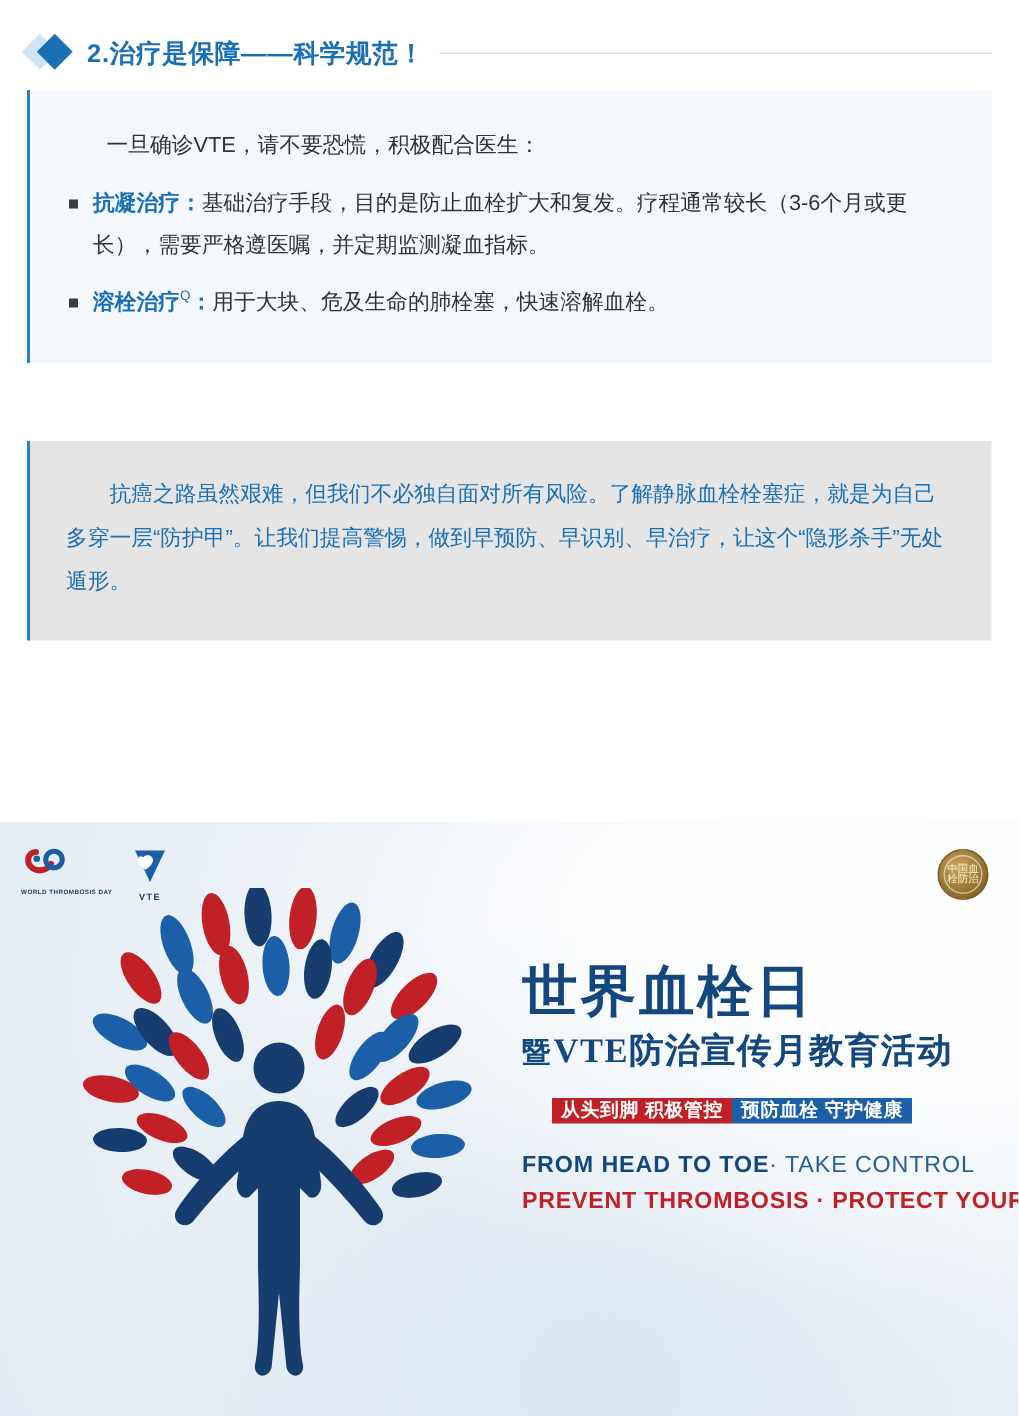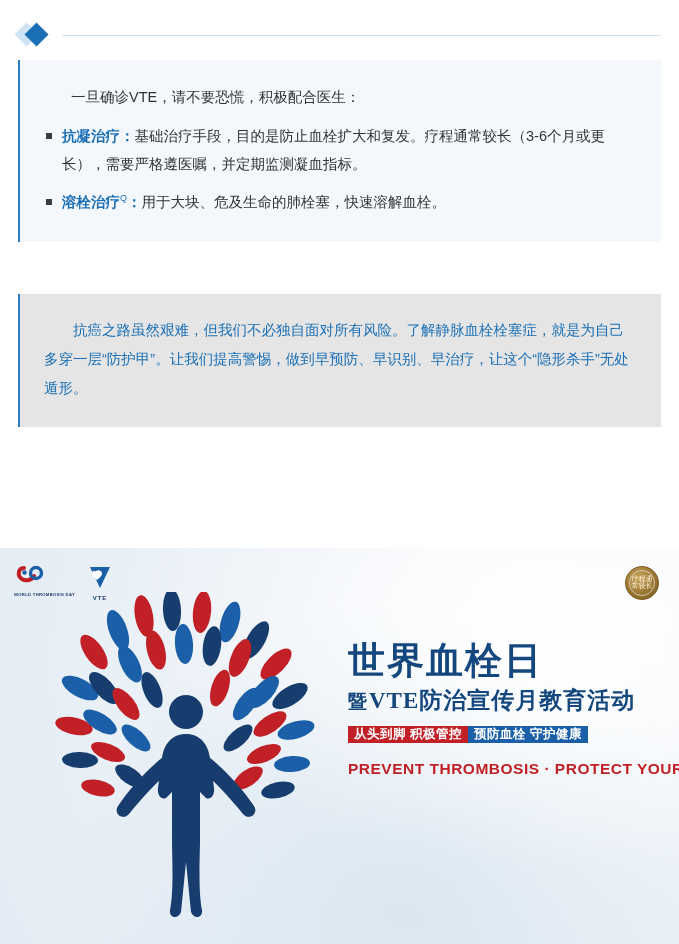--- a/index.html
+++ b/index.html
@@ -218,24 +218,25 @@
   }
   .pt-line2 .big {
     font-family: "Liberation Serif", serif;
     font-size: 23px;
     color: #14477e;
     font-weight: bold;
     letter-spacing: 1px;
   }
   .banner-row {
     display: flex;
-    align-items: flex-start;
+    align-items: center;
     margin-top: 10px;
     height: 28px;
     width: 258px;
+    margin-left: 20px;
   }
   .banner-row .left {
     background: #c02026;
     color: #fff;
     font-size: 12.5px;
     font-weight: bold;
     padding: 0 6px;
     display: flex; align-items: center;
     letter-spacing: .5px;
   }
@@ -268,20 +269,21 @@
   }
 </style>
 </head>
 <body>
 
 <div class="section-head">
   <div class="diamond-wrap">
     <div class="diamond d1"></div>
     <div class="diamond d2"></div>
   </div>
+  <div class="section-title">2.治疗是保障——科学规范！</div>
   <div class="head-rule"></div>
 </div>
 
 <div class="card">
   <p class="intro">一旦确诊VTE，请不要恐慌，积极配合医生：</p>
 
   <ul class="bullets">
     <li>
       <span class="term">抗凝治疗</span><span class="term">：</span><span>基础治疗手段，目的是防止血栓扩大和复发。疗程通常较长（3-6个月或更长），需要严格遵医嘱，并定期监测凝血指标。</span>
     </li>
@@ -314,21 +316,21 @@
         <svg width="26" height="26" viewBox="0 0 26 26">
           <path d="M3 3 H23 L13 24 Z" fill="#1b5fa8"></path>
           <path d="M8.5 7.5 C11 5 15 6.5 15 9.5 C15 12.5 11.5 14.5 10 16 C8.5 14.5 5 12.5 5 9.5 C5 7 7 6 8.5 7.5 Z" fill="#ffffff"></path>
         </svg>
       </div>
       <div class="cap">VTE</div>
     </div>
   </div>
 
   <div class="seal">
-    <div class="inner">疗程通常较长</div>
+    <div class="inner">中国血栓防治</div>
   </div>
 
   <div class="tree">
     <svg width="290" height="330" viewBox="0 0 290 330">
       <g stroke="none">
 
         <g>
 
           <ellipse cx="42" cy="60" rx="9" ry="20" fill="#c02026" transform="rotate(-35 42 60)"></ellipse>
           <ellipse cx="66" cy="38" rx="9" ry="21" fill="#1b5fa8" transform="rotate(-20 66 38)"></ellipse>
@@ -384,15 +386,18 @@
   <div class="poster-text">
     <div class="pt-line1">世界血栓日</div>
     <div class="pt-line2">
       <span class="pre">暨</span>
       <span class="big">VTE防治宣传月教育活动</span>
     </div>
     <div class="banner-row">
       <div class="left">从头到脚 积极管控</div>
       <div class="right">预防血栓 守护健康</div>
     </div>
+    <div class="en1">
+      <b>FROM HEAD TO TOE</b><span>· TAKE CONTROL</span>
+    </div>
     <div class="en2">PREVENT THROMBOSIS · PROTECT YOUR HEALTH</div>
   </div>
 </div>
 
 </body></html>

